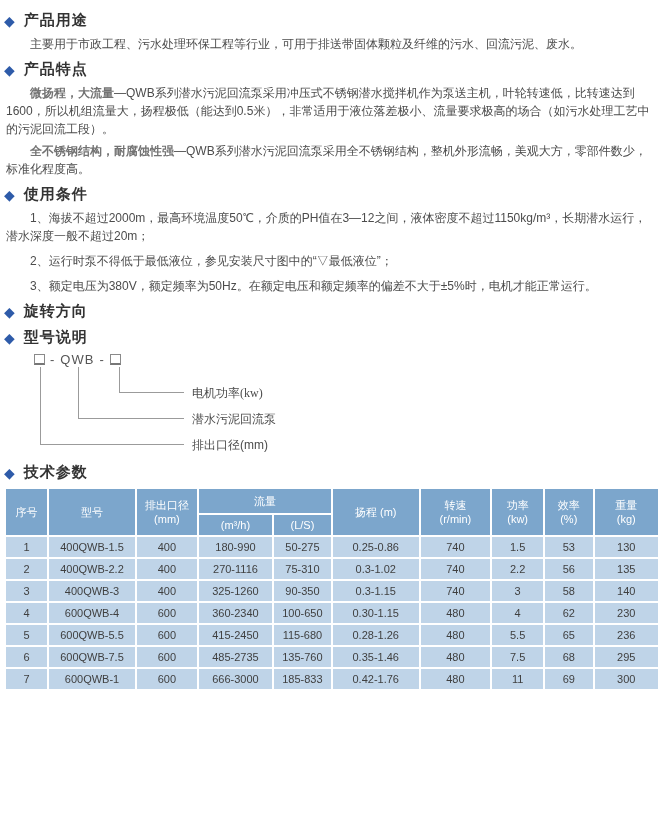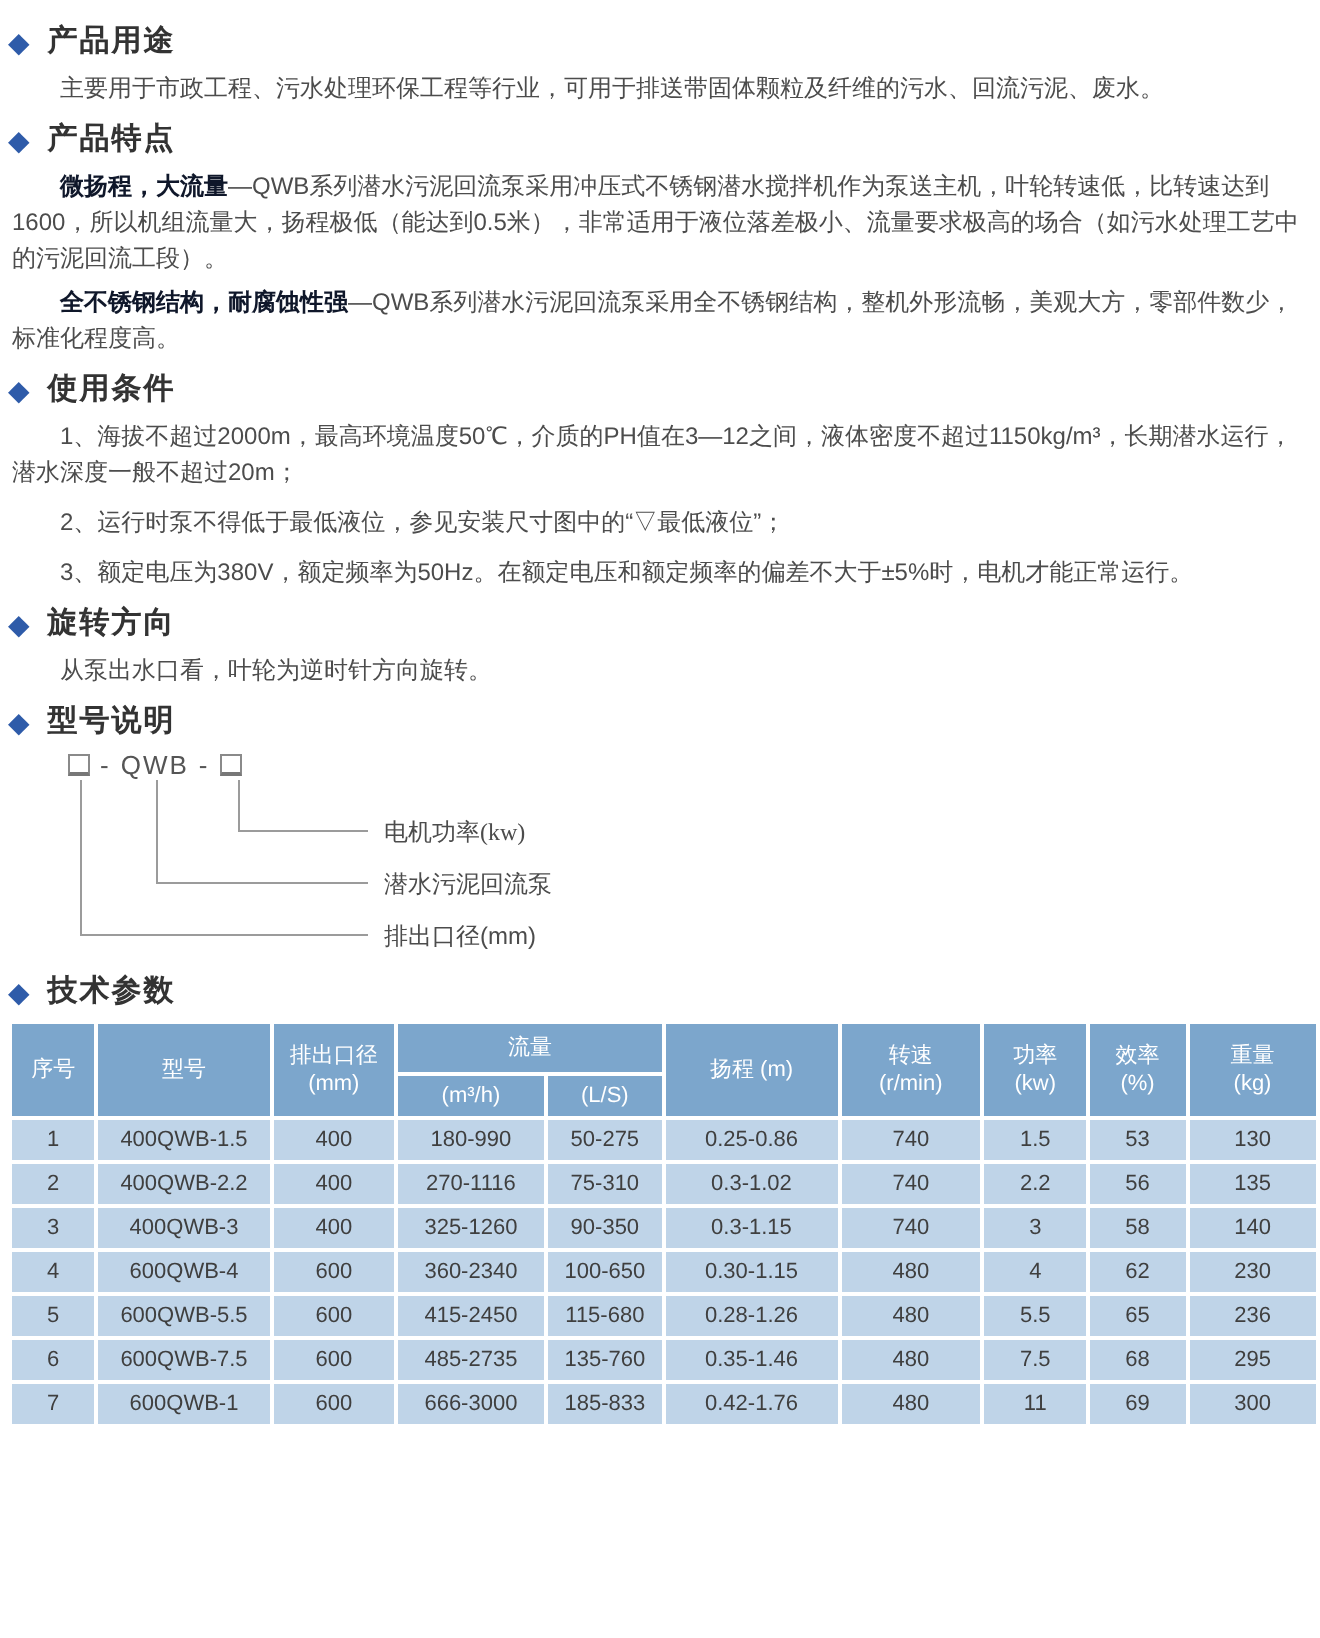--- a/index.html
+++ b/index.html
@@ -16,21 +16,21 @@
     font-size:15px; font-weight:700; color:#333333;
     margin:7px 0 5px 2px; letter-spacing:1px;
   }
   .diamond {
     color:#2e5ba9; font-size:14px; margin-right:8px; font-weight:400;
   }
   p.body {
     font-size:12px; line-height:18px;
     margin:0 6px 4px 4px; text-indent:2em;
   }
-  p.body b { color:#0f172a; }
+  p.body b { color:#737373; }
   .cond p.body { margin-bottom:7px; }
   
   .model-diagram {
     position:relative; height:104px; margin:4px 0 2px 32px;
     font-size:12px; color:#4c4c4c;
   }
   .model-code {
     position:absolute; left:0; top:0; height:15px;
     display:flex; align-items:center; gap:5px;
     font-size:13px; color:#555555; letter-spacing:1px;
@@ -88,21 +88,20 @@
   <p class="body">1、海拔不超过2000m，最高环境温度50℃，介质的PH值在3—12之间，液体密度不超过1150kg/m³，长期潜水运行，潜水深度一般不超过20m；</p>
   <p class="body">2、运行时泵不得低于最低液位，参见安装尺寸图中的“▽最低液位”；</p>
   <p class="body">3、额定电压为380V，额定频率为50Hz。在额定电压和额定频率的偏差不大于±5%时，电机才能正常运行。</p>
 </div>
 
 <div>
   <div class="sec-title">
     <span class="diamond">◆</span>
     <span>旋转方向</span>
   </div>
-  <p class="body">从泵出水口看，叶轮为逆时针方向旋转。</p>
 </div>
 
 <div>
   <div class="sec-title">
     <span class="diamond">◆</span>
     <span>型号说明</span>
   </div>
   <div class="model-diagram">
     <div class="model-code">
       <span class="ph-box"></span>

